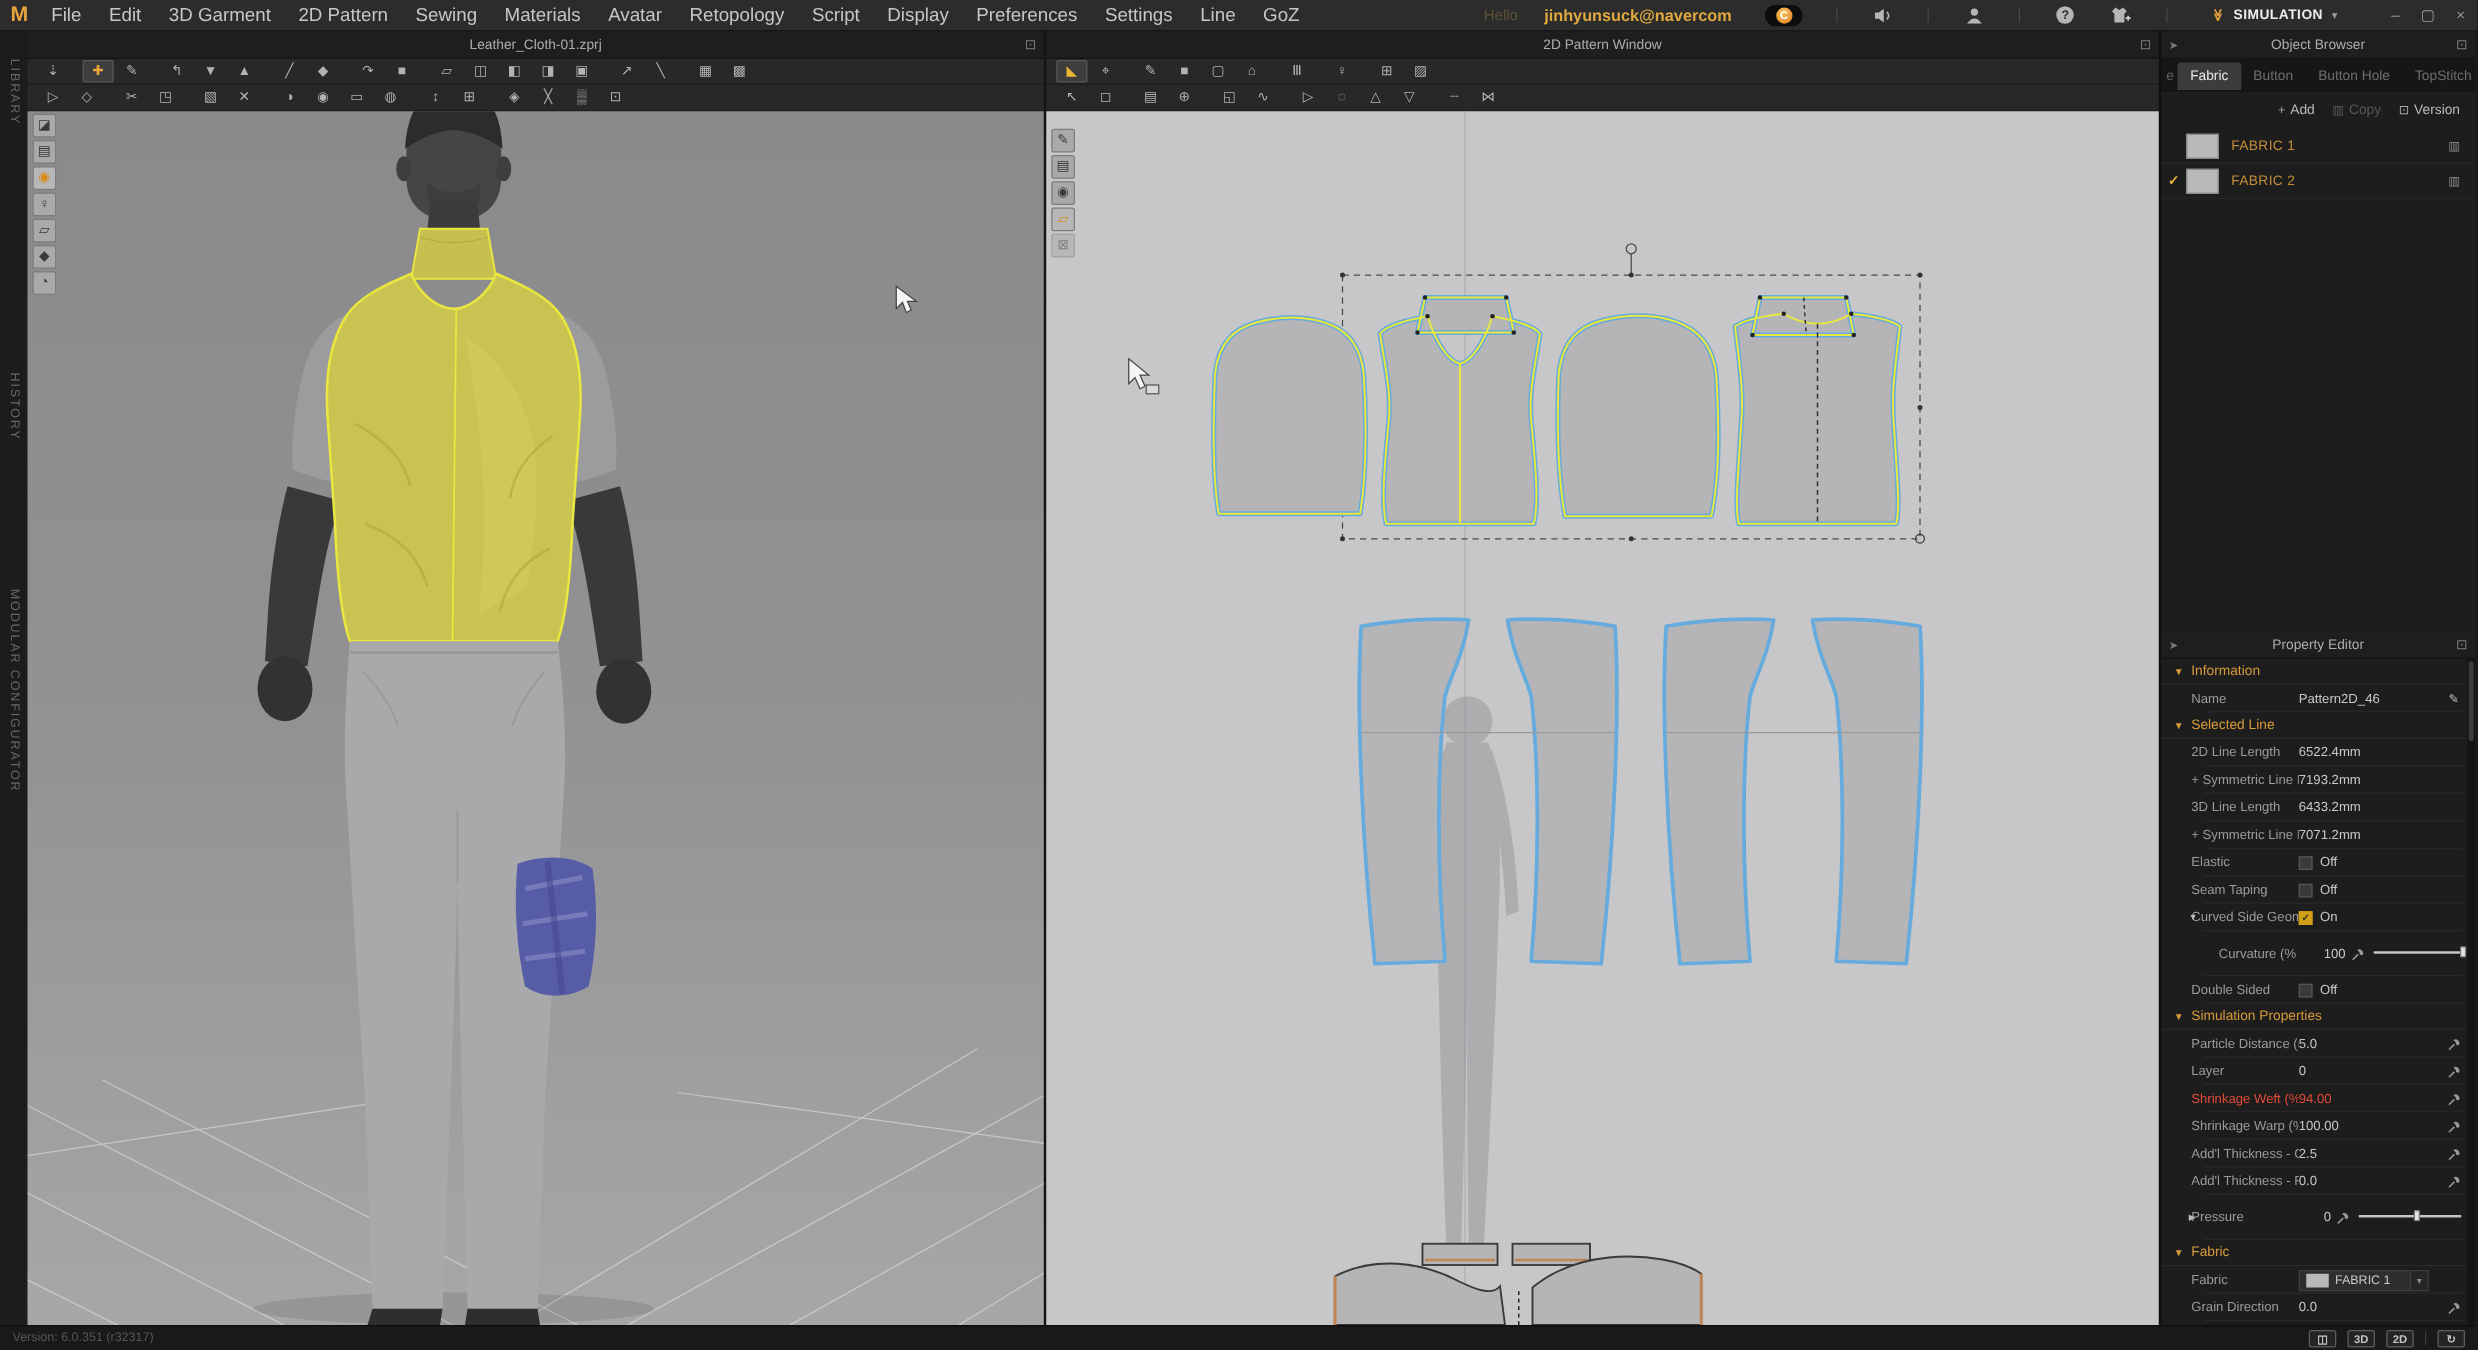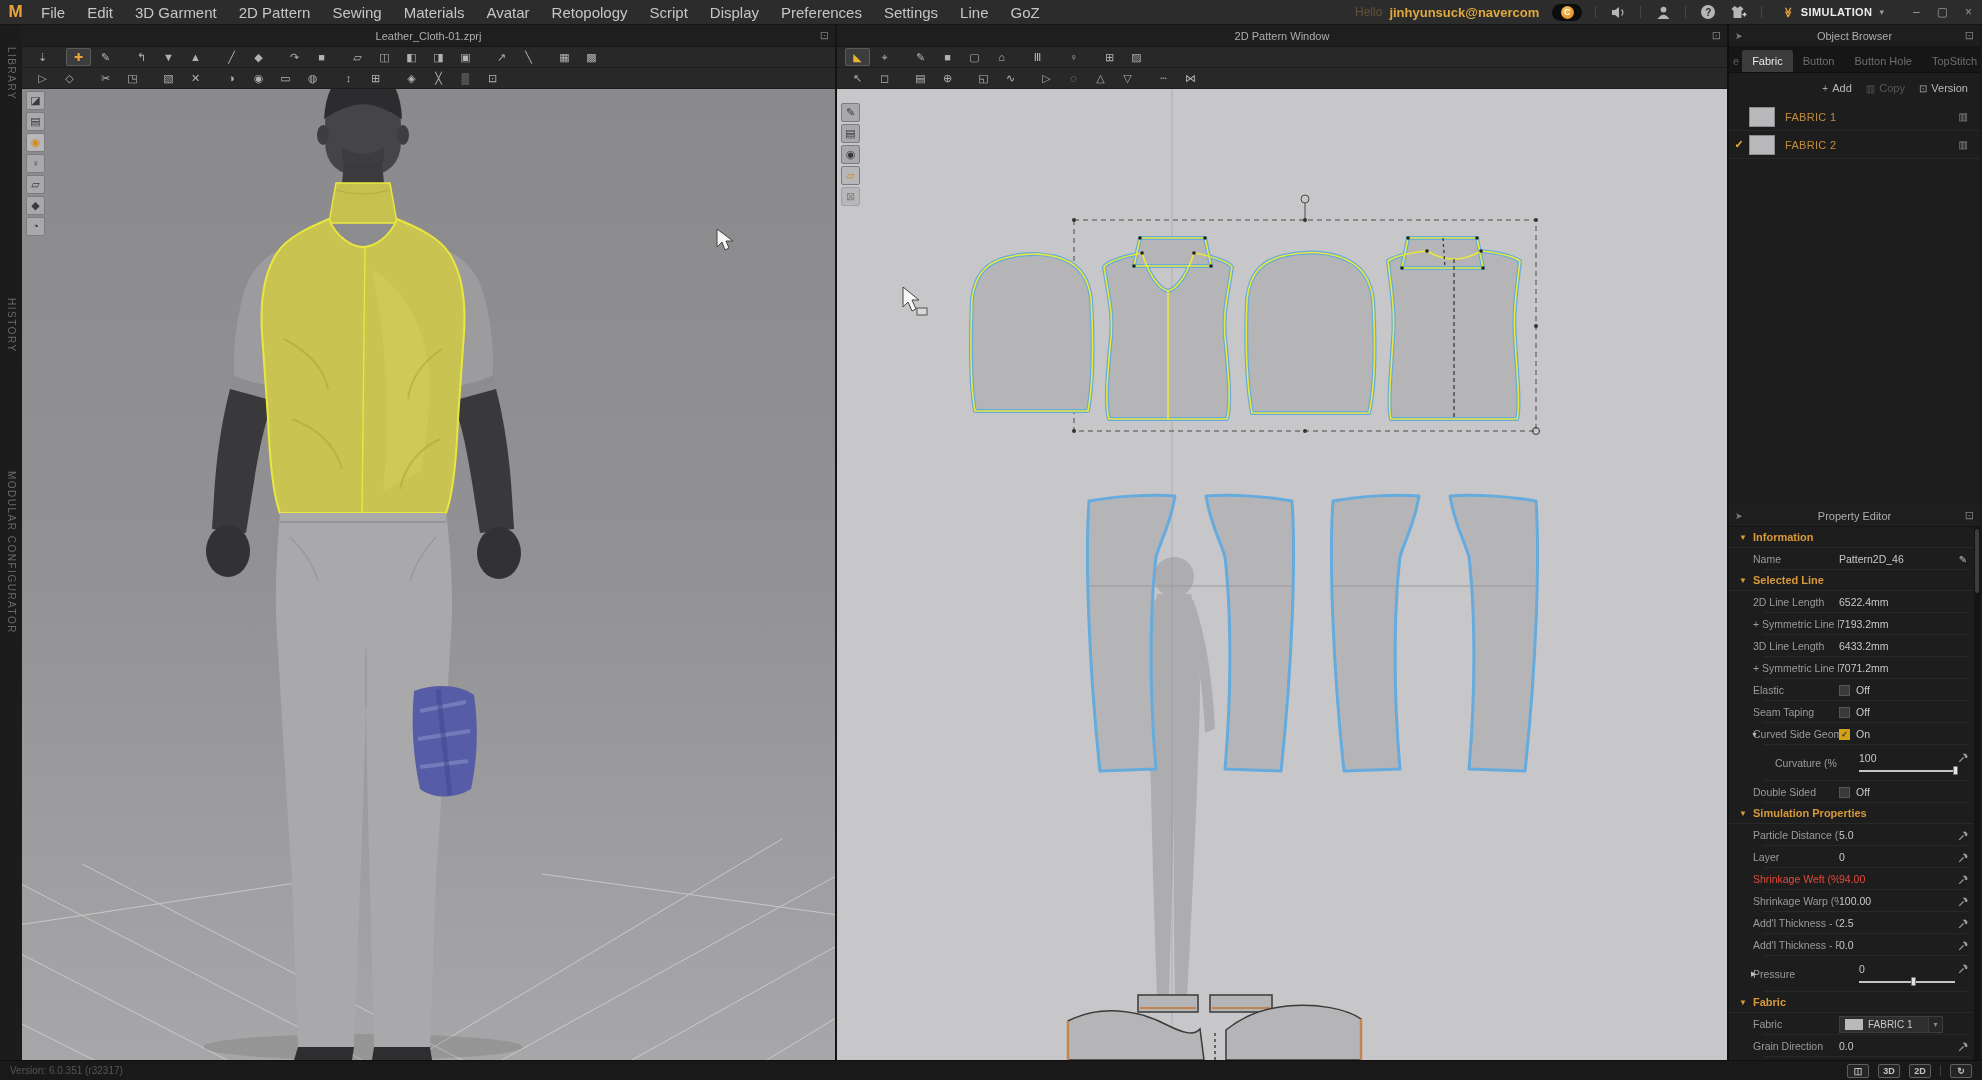--- a/index.html
+++ b/index.html
@@ -7,21 +7,21 @@
     font-family:"Liberation Sans", sans-serif; -webkit-font-smoothing:antialiased; }
   .app { width:1982px; height:1080px; display:flex; flex-direction:column; }
 
   
   .menubar { height:25px; background:#2c2c2c; display:flex; align-items:center;
     border-bottom:1px solid #161616; }
   .logo { width:30px; height:25px; display:flex; align-items:center; justify-content:center;
     color:#e8a33d; font-weight:bold; font-size:17px; letter-spacing:-1px; }
   .menu-items { display:flex; height:100%; }
   .menu-item { padding:0 11px; font-size:15px; color:#c6c6c6; display:flex; align-items:center; cursor:default; }
-  .mb-right { margin-left:auto; display:flex; align-items:center; gap:13px; padding-right:10px; }
+  .mb-right { margin-left:auto; display:flex; align-items:center; gap:27px; padding-right:10px; }
   .greeting { color:#5e5338; font-size:12px; }
   .email { color:#e0a93f; font-size:13px; font-weight:bold; margin-left:-6px; }
   .cbadge { width:30px; height:17px; border-radius:9px; background:#0c0c0c;
     display:flex; align-items:center; justify-content:center; }
   .cinner { width:13px; height:13px; border-radius:50%; background:radial-gradient(circle at 35% 30%, #f7c35a, #e07f1f);
     color:#fff; font-size:9px; font-weight:bold; display:flex; align-items:center; justify-content:center; }
   .vsep { width:1px; height:12px; background:#474747; }
   .mb-ico { display:flex; align-items:center; justify-content:center; width:18px; }
   .help-circ { width:14px; height:14px; border-radius:50%; background:#b5b5b5; color:#2c2c2c;
     font-size:10px; font-weight:bold; display:flex; align-items:center; justify-content:center; }
@@ -97,37 +97,37 @@
   .ob-filler { flex:1; background:#1d1d1d; }
 
   .pe { flex:1; display:flex; flex-direction:column; min-height:0; }
   .pe-body { flex:1; position:relative; overflow:hidden; }
   .pe-rows { position:absolute; left:0; right:7px; top:0; }
   .pe-scroll { position:absolute; right:0; top:0; bottom:0; width:6px; background:#141414; }
   .pe-scroll .thumb { position:absolute; top:2px; left:1px; width:4px; height:64px; background:#3d3d3d; border-radius:2px; }
 
   .pe-sec { height:21px; display:flex; align-items:center; border-bottom:1px solid #292929; }
   .pe-sec .pe-arrow { width:10px; margin-left:10px; color:#d89a3b; font-size:8px; }
-  .pe-sec-label { color:#d89a3b; font-size:11px; font-weight:bold; margin-left:4px; }
+  .pe-sec-label { color:#d89a3b; font-size:11px; font-weight:normal; margin-left:4px; }
   .pe-row { height:22px; display:flex; align-items:center; position:relative; }
   .pe-row::after { content:""; position:absolute; left:34px; right:3px; bottom:0; height:1px; background:#282828; }
   .pe-row .pe-row-arrow { position:absolute; left:22px; color:#bdbdbd; font-size:7px; }
   .pe-label { margin-left:24px; flex:1; color:#9b9b9b; font-size:10.5px; white-space:nowrap;
     overflow:hidden; text-overflow:clip; }
   .pe-row.sub .pe-label { margin-left:46px; }
   .pe-row.tall { height:36px; }
   .vz { width:114px; display:flex; align-items:center; flex:none; }
   .pe-value { color:#c8c8c8; font-size:10.5px; }
   .pe-iconcol { width:20px; flex:none; display:flex; justify-content:center; align-items:center; }
   .pencil { color:#bdbdbd; font-size:10px; }
   .pe-row.alert .pe-label, .pe-row.alert .pe-value { color:#e04b3a; }
   .pe-check { width:11px; height:11px; border:1px solid #555; background:#3a3a3a; margin-right:6px;
     display:flex; align-items:center; justify-content:center; font-size:8px; color:#3a3a3a; flex:none; }
   .pe-check.on { background:#d2a017; border-color:#d2a017; color:#2a2a2a; font-weight:bold; }
-  .vz-col { width:114px; display:flex; flex-direction:column; justify-content:center; gap:2px; flex:none; }
+  .vz-col { width:114px; display:flex; flex-direction:row; justify-content:center; gap:2px; flex:none; }
   .vz-line { display:flex; align-items:center; }
   .vz-line .pe-value { flex:1; }
   .slider { position:relative; width:100px; height:9px; }
   .slider .line { position:absolute; left:0; right:4px; top:4px; height:2px; background:#c4c4c4; }
   .slider .knob { position:absolute; top:0; width:5px; height:9px; background:#e2e2e2;
     border:1px solid #777; border-radius:1px; }
   .pe-dd { width:104px; height:17px; background:#2e2e2e; border:1px solid #3d3d3d;
     display:flex; align-items:center; }
   .pe-dd .dd-swatch { width:18px; height:11px; background:#b9b9bb; margin:0 5px; }
   .pe-dd .dd-text { flex:1; color:#c9c9c9; font-size:10px; }

